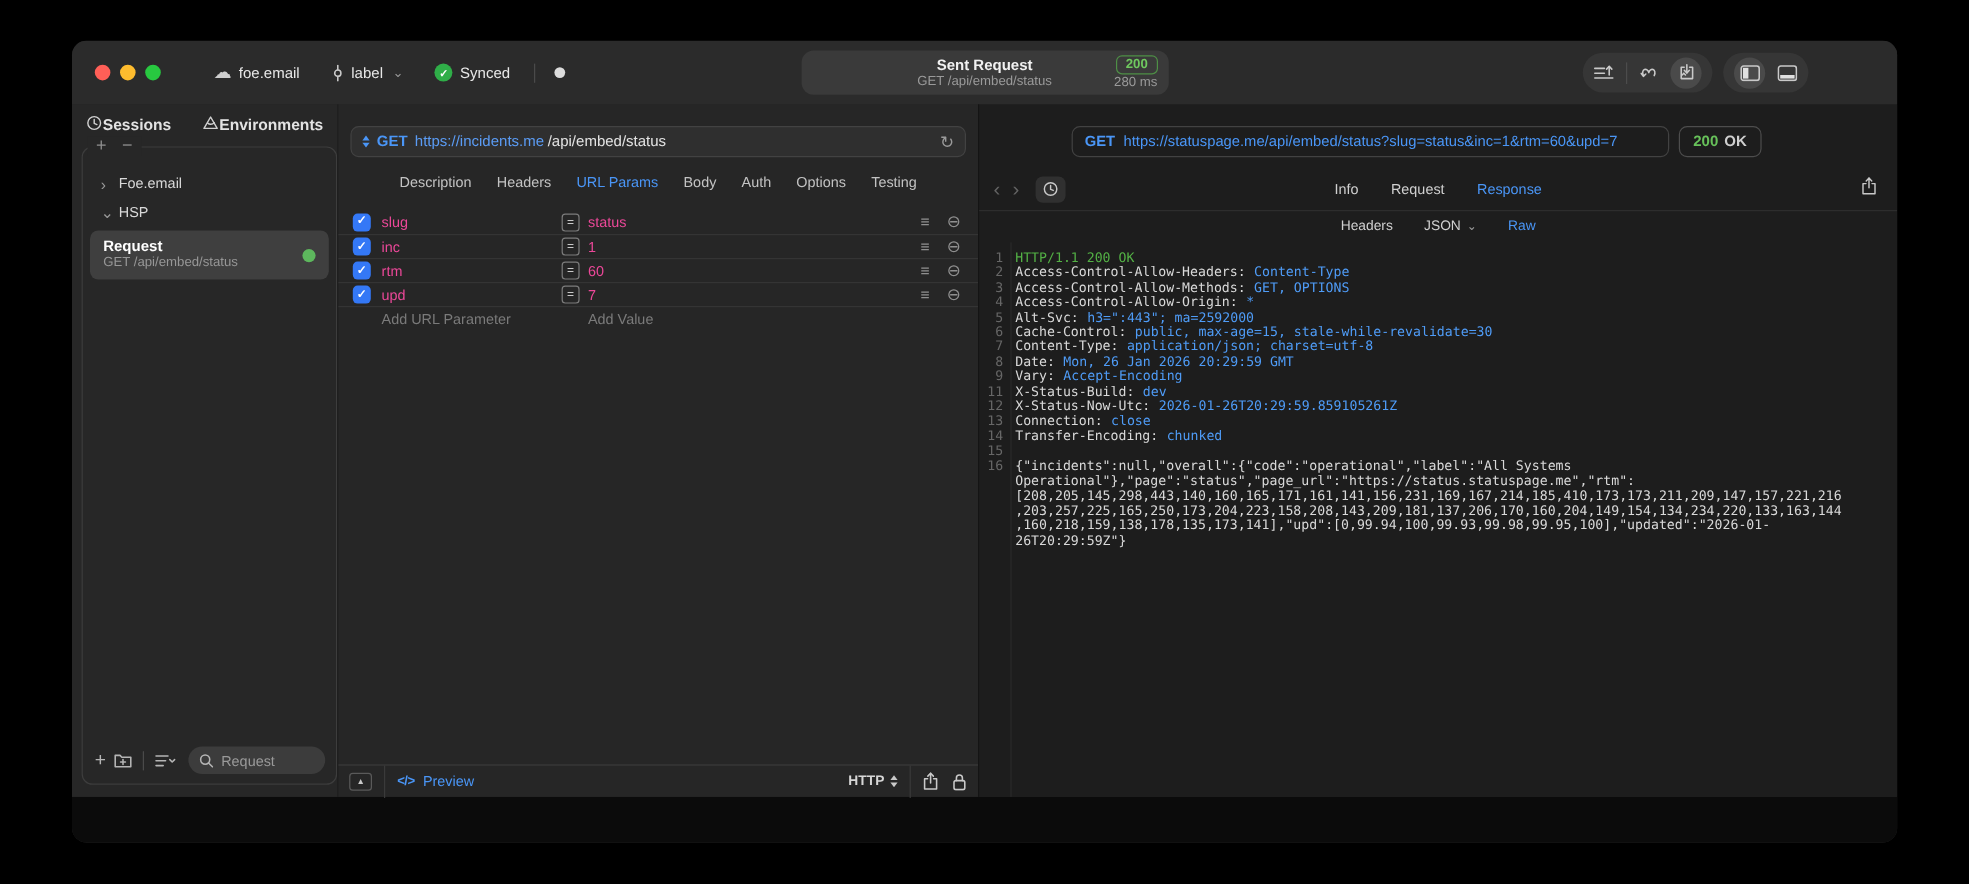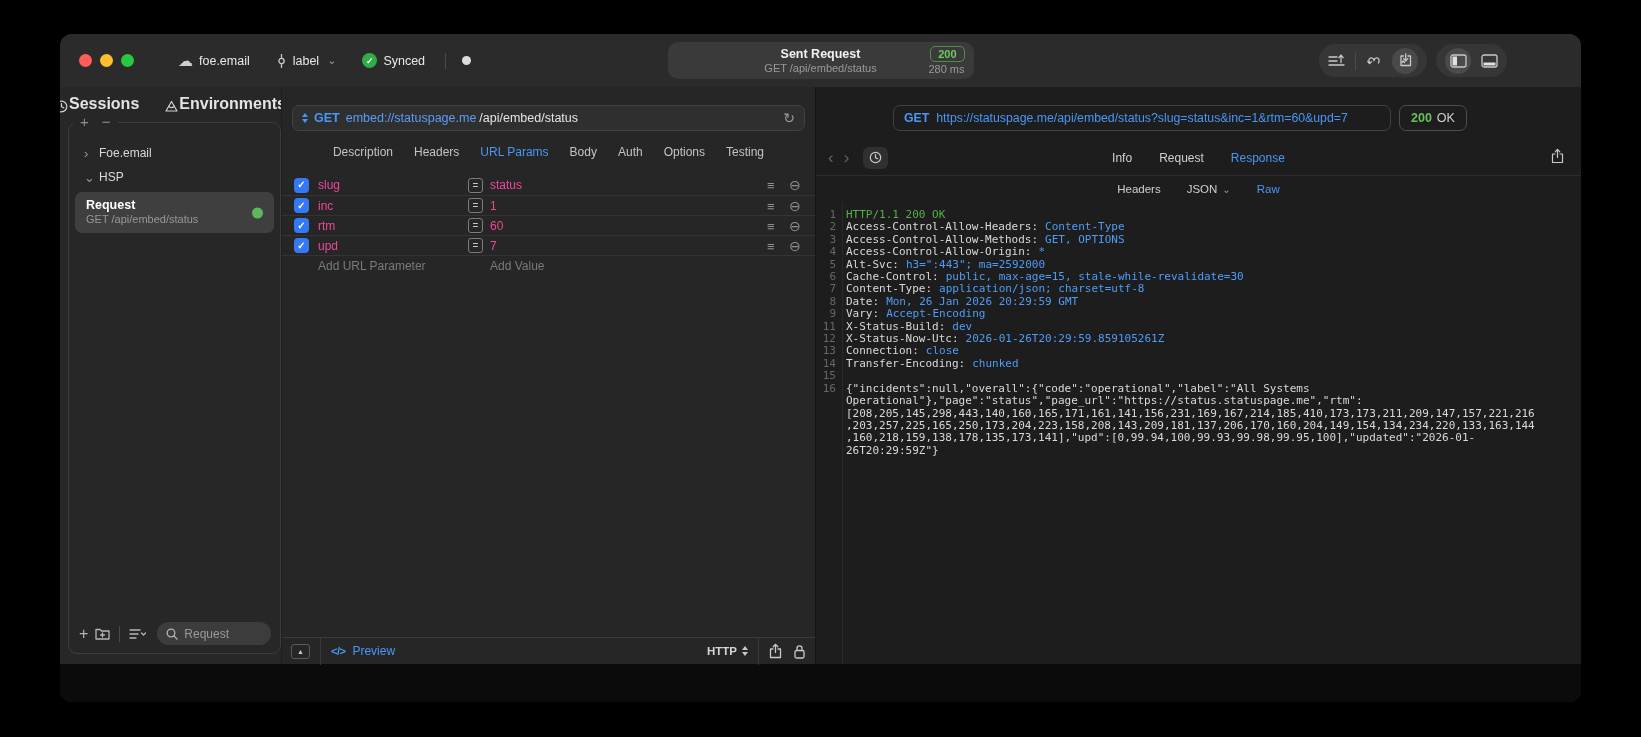--- a/index.html
+++ b/index.html
@@ -37,21 +37,21 @@
   .icn svg { stroke:#c9c9c9; fill:none; stroke-width:1.3; stroke-linecap:round; stroke-linejoin:round; }
   .icn-circle { width:26px; height:26px; border-radius:50%; background:#4a4a4a; }
   .pill-div { width:1px; height:18px; background:#4c4c4c; }
 
   
   .main { display:flex; height:577px; }
 
   
   .sidebar { width:221px; background:#272727; display:flex; flex-direction:column; position:relative; }
   .sb-tabs { height:33px; display:flex; align-items:center; justify-content:center; gap:26px; }
-  .sb-tab { display:flex; align-items:flex-end; gap:1px; color:#e3e3e3; font-size:16px; font-weight:bold; }
+  .sb-tab { display:flex; align-items:flex-start; gap:1px; color:#e3e3e3; font-size:13px; font-weight:bold; }
   .sb-tab svg { stroke:#d0d0d0; fill:none; stroke-width:1.2; stroke-linecap:round; stroke-linejoin:round; }
   .sb-panel { position:relative; flex:1; margin:2px 0 10px 8px; border:1px solid #3d3d3d;
               border-radius:9px; display:flex; flex-direction:column; }
   .pm-row { position:absolute; top:-9px; left:4px; background:#272727; padding:0 7px;
             display:flex; gap:13px; color:#8f8f8f; font-size:15px; line-height:16px; }
   .tree { margin-top:18px; }
   .tree-item { display:flex; align-items:center; gap:7px; height:24px; padding-left:15px;
                color:#d9d9d9; font-size:12px; }
   .tree-item .tchev { color:#9a9a9a; width:8px; font-size:13px; }
   .req-card { margin:3px 6px 0 6px; background:#3f3f3f; border-radius:7px; padding:5px 11px 7px 11px; position:relative; }
@@ -111,21 +111,21 @@
 
   
   .resp { flex:1; background:#1d1d1d; position:relative; display:flex; flex-direction:column;
           border-left:1px solid #141414; }
   .resp-url { position:absolute; left:77px; top:18px; width:498px; height:26px; border:1px solid #424242;
               border-radius:7px; display:flex; align-items:center; padding:0 10px; gap:7px; white-space:nowrap; overflow:hidden; }
   .resp-url .u { color:#4a96f7; font-size:12.3px; }
   .resp-status { position:absolute; left:583px; top:18px; height:26px; border:1px solid #4d4d4d;
                  border-radius:7px; display:flex; align-items:center; padding:0 11px; gap:5px; }
   .resp-status .sc { color:#67c15a; font-size:12.5px; font-weight:bold; }
-  .resp-status .st { color:#cfcfcf; font-size:12.5px; }
+  .resp-status .st { color:#cfcfcf; font-size:12.5px;font-weight:bold; }
   .rtabs-row { margin-top:53px; height:35px; position:relative; display:flex; align-items:center; justify-content:center; }
   .nav-arrows { position:absolute; left:12px; display:flex; gap:10px; color:#636363; font-size:17px; }
   .clock-box { position:absolute; left:47px; width:25px; height:22px; background:#303030; border-radius:6px;
                display:flex; align-items:center; justify-content:center; }
   .clock-box svg { stroke:#c9c9c9; fill:none; stroke-width:1.2; stroke-linecap:round; }
   .rtabs { display:flex; gap:27px; font-size:12px; }
   .rtab { color:#d0d0d0; }
   .rtab.active { color:#4a96f7; }
   .rshare { position:absolute; right:17px; }
   .rshare svg { stroke:#c9c9c9; fill:none; stroke-width:1.2; stroke-linecap:round; stroke-linejoin:round; }
@@ -307,21 +307,21 @@
       </div>
     </div>
 
     <div class="editor">
       <div class="url-bar">
         <span class="stepper blue">
             <span class="tri-up"></span>
             <span class="tri-down"></span>
           </span>
         <span class="method">GET</span>
-        <span class="url-host">embed://statuspage.me</span>
+        <span class="url-host">https://incidents.me</span>
           <span class="url-path" style="margin-left:-3px">/api/embed/status</span>
         <span class="reload">↻</span>
       </div>
 
       <div class="etabs">
         <span class="etab">Description</span>
         <span class="etab">Headers</span>
         <span class="etab active">URL Params</span>
         <span class="etab">Body</span>
         <span class="etab">Auth</span>

